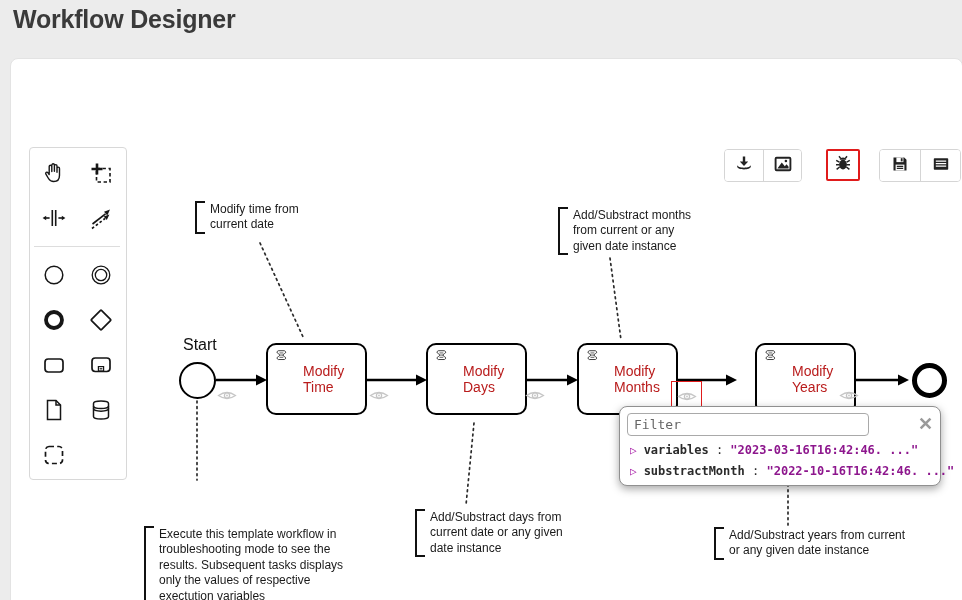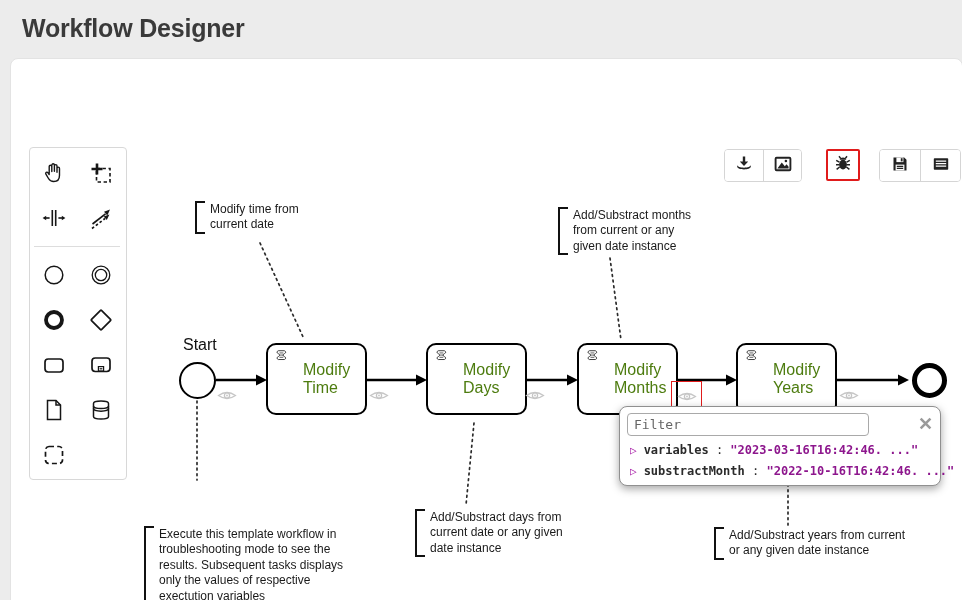--- a/index.html
+++ b/index.html
@@ -1,18 +1,18 @@
 <!DOCTYPE html>
 <html><head>
 <meta charset="utf-8">
 <style>
   html,body{margin:0;padding:0;width:962px;height:600px;overflow:hidden;
     background:#ececec;font-family:"Liberation Sans",sans-serif;}
   .page{position:relative;width:962px;height:600px;}
-  .title{position:absolute;left:13px;top:5px;margin:9px;font-size:25px;font-weight:700;
+  .title{position:absolute;left:13px;top:5px;margin:0;font-size:25px;font-weight:700;
     color:#3a3a3a;letter-spacing:-.2px;}
   .card{position:absolute;left:10px;top:58px;width:951px;height:542px;background:#fff;
     border:1px solid #e3e3e3;border-radius:8px 8px 0 0;}
 
   
   .palette{position:absolute;left:18px;top:88px;width:96px;background:#fff;
     border:1px solid #d8d8d8;border-radius:4px;display:grid;
     grid-template-columns:47px 47px;padding:2px 0;}
   .pcell{height:45px;display:flex;align-items:center;justify-content:center;cursor:pointer;}
   .psep{grid-column:1 / span 2;height:6px;border-bottom:1px solid #ddd;margin:0 4px 5px 4px;}
@@ -30,21 +30,21 @@
 
   
   .overlay{position:absolute;left:0;top:0;width:962px;height:600px;z-index:1;pointer-events:none;}
   .event{position:absolute;background:#fff;border-radius:50%;z-index:2;box-sizing:border-box;}
   .event.start{left:168px;top:303px;width:37px;height:37px;border:2.5px solid #000;}
   .event.end{left:901px;top:304px;width:35px;height:35px;border:5px solid #000;}
   .start-label{position:absolute;left:172px;top:277px;font-size:16px;color:#111;z-index:2;}
   .task{position:absolute;top:284px;width:101px;height:72px;background:#fff;
     border:2px solid #000;border-radius:10px;z-index:2;box-sizing:border-box;
     display:flex;align-items:center;justify-content:center;cursor:pointer;}
-  .task-label{font-size:16px;color:#4d7c0f;margin-left:35px;}
+  .task-label{font-size:14px;color:#b91c1c;margin-left:35px;}
   .script-icon{position:absolute;left:5px;top:4px;}
   .eye{position:absolute;z-index:3;cursor:pointer;line-height:0;}
   .eye-hl{position:absolute;left:660px;top:322px;width:31px;height:26px;
     border:1.5px solid #e01b1b;z-index:4;box-sizing:border-box;}
 
   
   .note{position:absolute;display:flex;z-index:2;}
   .bracket{width:8px;border:2px solid #111;border-right:none;align-self:stretch;}
   .note-text{margin-left:5px;font-size:12px;line-height:15.4px;color:#1a1a1a;
     white-space:nowrap;padding:1px 0;}
@@ -271,21 +271,21 @@
           </svg></span>
       <span class="task-label">Modify Days</span>
     </div>
     <div class="task" style="left:566px;">
       <span class="script-icon"><svg width="16" height="15" viewBox="0 0 18 16" fill="#fff" stroke="#3a3a3a" stroke-width="1.1">
             <path d="M6 1.5 C4 2.3 4 4 6 4.8 C8 5.6 8 7.3 6 8.1 C4 8.9 4 10.6 6 11.4 L12.8 11.4 C14.8 10.6 14.8 8.9 12.8 8.1 C10.8 7.3 10.8 5.6 12.8 4.8 C14.8 4 14.8 2.3 12.8 1.5 Z"></path>
             <path d="M7.3 4 H11.6 M7.7 6.4 H12 M7.3 8.9 H11.6" stroke-width="0.9" fill="none"></path>
           </svg></span>
       <span class="task-label">Modify Months</span>
     </div>
-    <div class="task" style="left:725px;">
+    <div class="task" style="left:744px;">
       <span class="script-icon"><svg width="16" height="15" viewBox="0 0 18 16" fill="#fff" stroke="#3a3a3a" stroke-width="1.1">
             <path d="M6 1.5 C4 2.3 4 4 6 4.8 C8 5.6 8 7.3 6 8.1 C4 8.9 4 10.6 6 11.4 L12.8 11.4 C14.8 10.6 14.8 8.9 12.8 8.1 C10.8 7.3 10.8 5.6 12.8 4.8 C14.8 4 14.8 2.3 12.8 1.5 Z"></path>
             <path d="M7.3 4 H11.6 M7.7 6.4 H12 M7.3 8.9 H11.6" stroke-width="0.9" fill="none"></path>
           </svg></span>
       <span class="task-label">Modify Years</span>
     </div>
 
     <span class="eye" style="left:206px;top:330px;"><svg width="20" height="13" viewBox="0 0 20 13" fill="none" stroke="#c6c6c6" stroke-width="1.3">
           <path d="M1.5 6.5 Q10 .5 18.5 6.5 Q10 12.5 1.5 6.5 Z"></path>
           <circle cx="10" cy="6.5" r="2.6"></circle>

